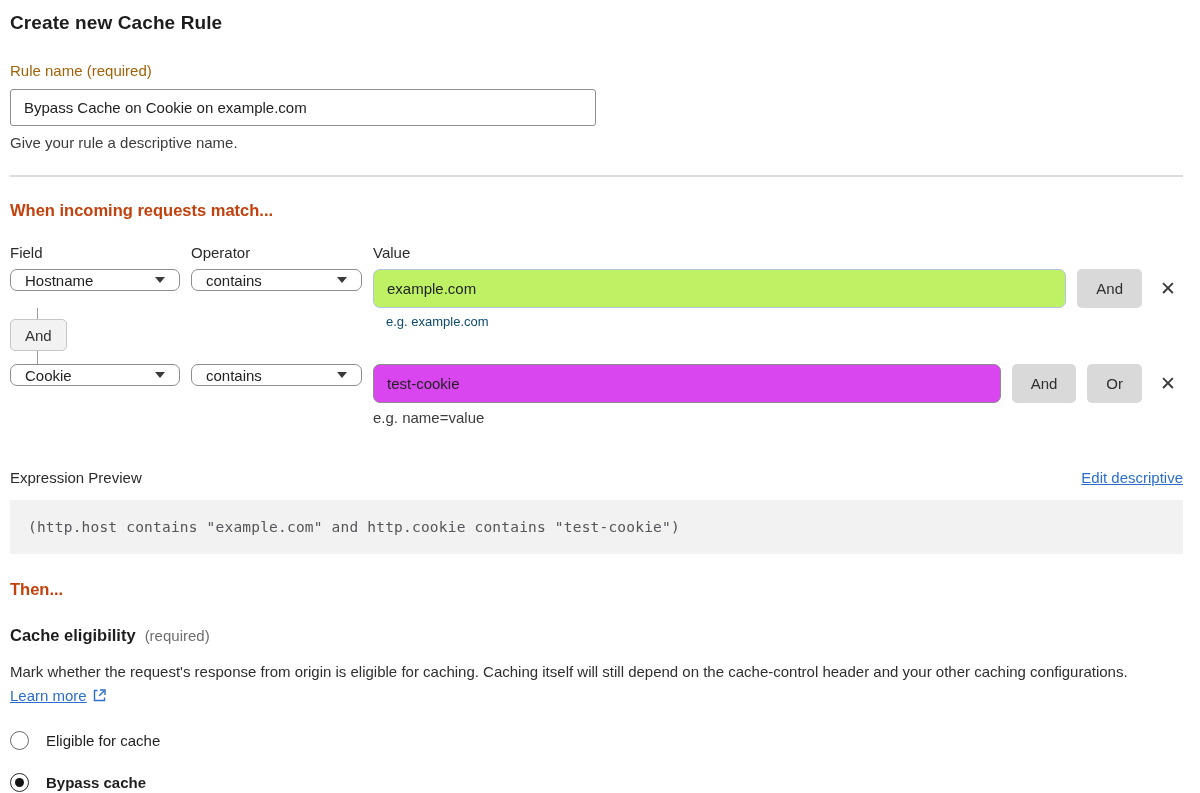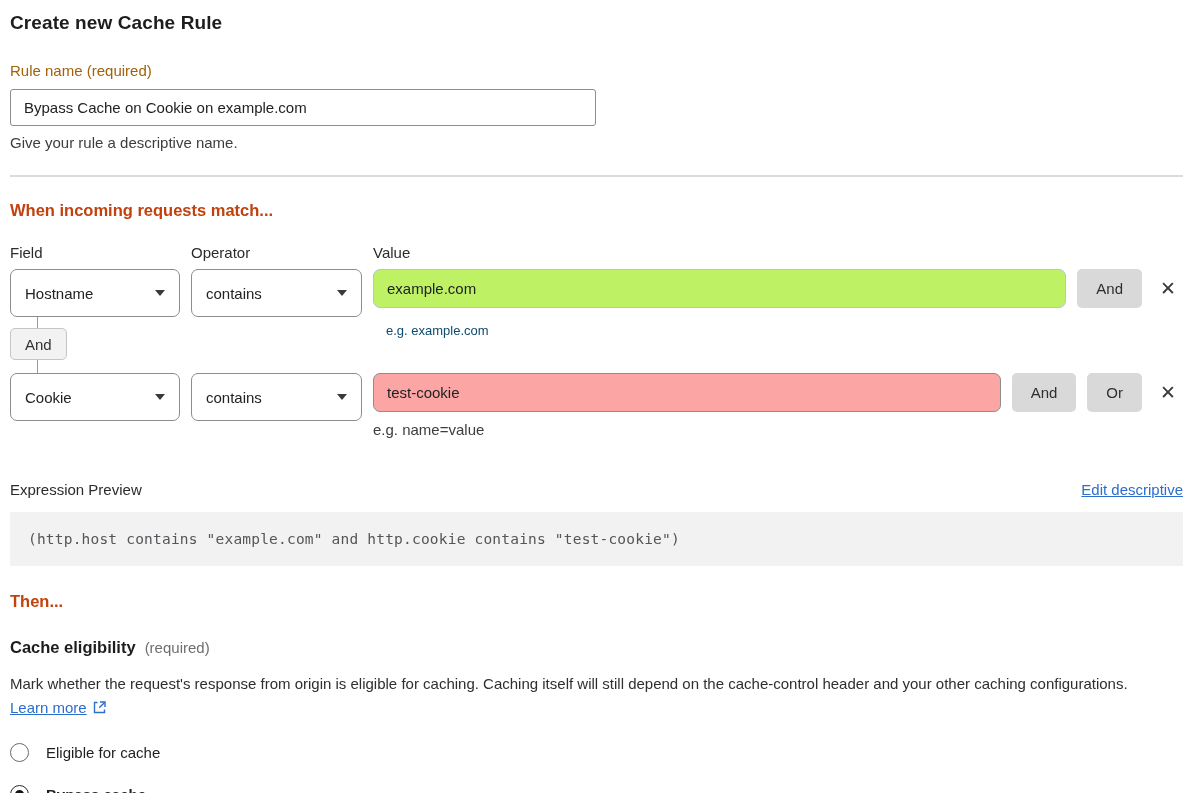--- a/index.html
+++ b/index.html
@@ -64,21 +64,21 @@
   .cols-header { display: flex; gap: 11px; margin-top: 24px; }
   .cols-header .col-label { font-size: 15px; color: #2b2b2b; }
   .col-field { width: 170px; flex: 0 0 170px; }
   .col-operator { width: 171px; flex: 0 0 171px; }
   .col-value { flex: 1; }
 
   .cond-row { display: flex; gap: 11px; margin-top: 8px; align-items: stretch; }
 
   .select-box {
     width: 170px; flex: 0 0 170px;
-    height: 48px;
+    height: 22px;
     border: 1px solid #8d8d8d;
     border-radius: 7px;
     background: #fff;
     display: flex;
     align-items: center;
     justify-content: space-between;
     padding: 0 14px;
     font-size: 15px;
     color: #222;
     cursor: pointer;
@@ -93,21 +93,21 @@
 
   .value-input {
     flex: 1;
     height: 39px;
     border: 1px solid #8d8d8d;
     border-radius: 7px;
     padding: 0 13px;
     font-size: 15px;
     font-family: "Liberation Sans", sans-serif;
     color: #222;
-    background: #fca5a5;
+    background: #d946ef;
     outline: none;
   }
   .value-input.focused {
     background: #bef264;
     border-color: #b3c4e2;
   }
 
   .logic-btn {
     height: 39px;
     border: none;
@@ -145,21 +145,21 @@
     border: 1px solid #c5c5c5;
     border-radius: 5px;
     background: #f2f2f2;
     color: #333;
     font-size: 15px;
     font-family: "Liberation Sans", sans-serif;
     padding: 0 14px;
     cursor: pointer;
   }
   .value-hint { font-size: 13px; color: #0c4a6e; margin-top: 6px; margin-left: 13px; }
-  .hint-solo { margin-left: 363px; font-size: 15px; color: #3d3d3d; }
+  .hint-solo { margin-left: 363px; margin-top: 6px; font-size: 15px; color: #3d3d3d; }
 
   
   .expr-header {
     margin-top: 43px;
     display: flex;
     justify-content: space-between;
     align-items: baseline;
   }
   .expr-label { font-size: 15px; color: #2b2b2b; }
   .link {

